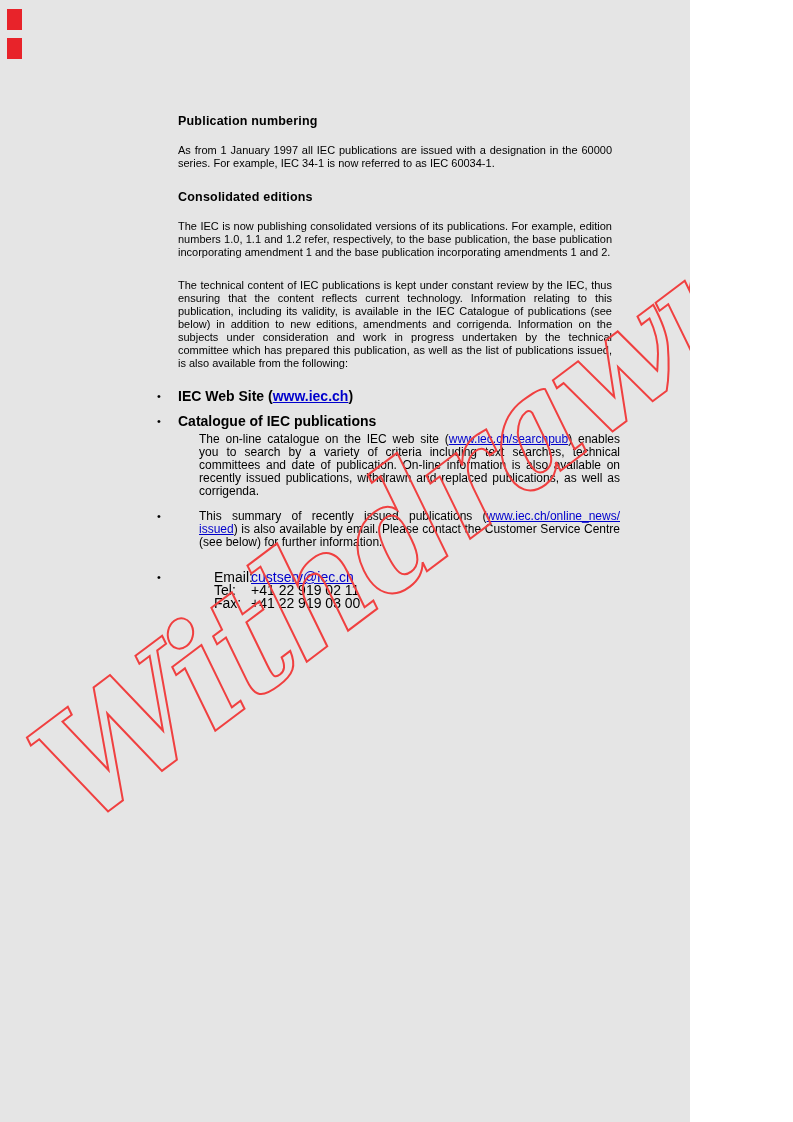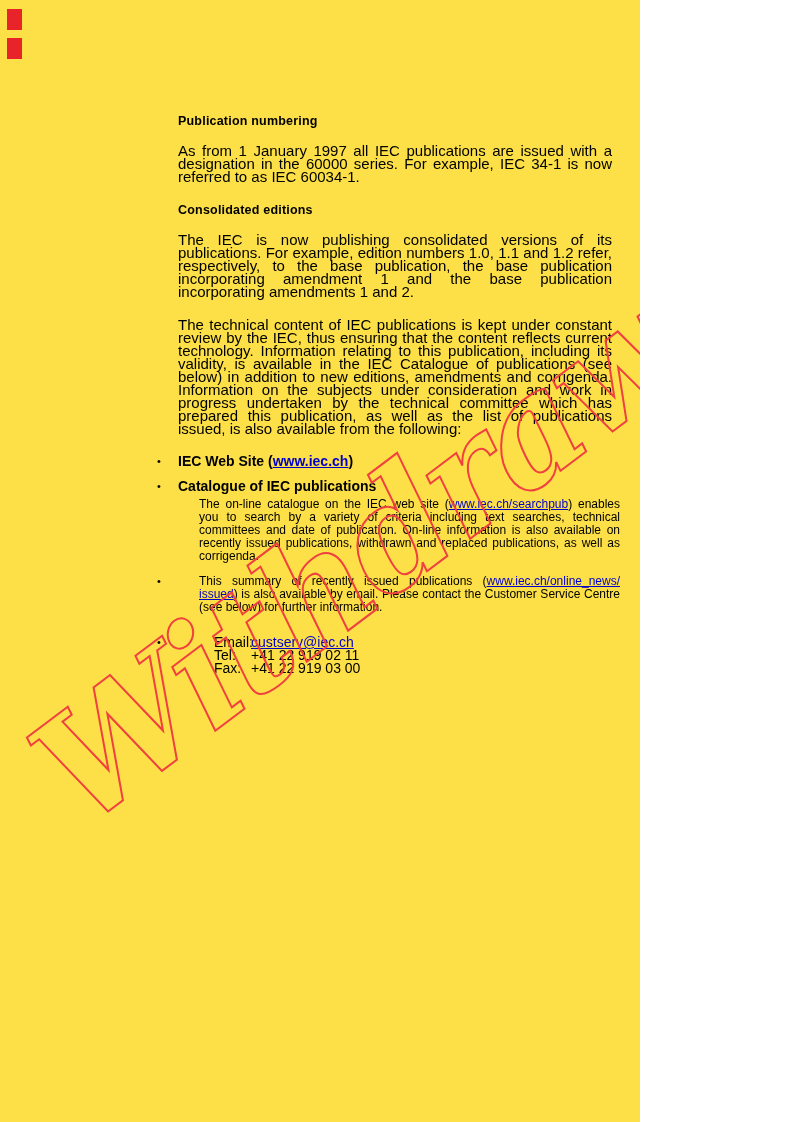--- a/index.html
+++ b/index.html
@@ -1,20 +1,20 @@
 <!DOCTYPE html>
 <html><head>
 <meta charset="utf-8">
 <style>
   html, body { margin: 0; padding: 0; background: #ffffff; }
   .page {
     position: relative;
-    width: 640px;
+    width: 690px;
     height: 1122px;
-    background: #fde047;
+    background: #e5e5e5;
     font-family: "Liberation Sans", sans-serif;
     color: #000000;
     overflow: hidden;
   }
   .printer-mark {
     position: absolute;
     left: 7px;
     width: 15px;
     height: 21px;
     background: #e8232a;
@@ -28,21 +28,21 @@
     top: 114px;
     width: 442px;
   }
   .heading {
     font-size: 12.5px;
     font-weight: bold;
     margin: 0 0 16px 0;
     letter-spacing: 0.2px;
   }
   .para {
-    font-size: 15px;
+    font-size: 11px;
     line-height: 13px;
     text-align: justify;
     margin: 0 8px 20px 0;
   }
   .section { margin-bottom: 6px; }
 
   .bullet-list { margin-top: 2px; }
   .bullet-item { position: relative; margin-bottom: 12px; }
   .bullet-item::before {
     content: "\2022";

